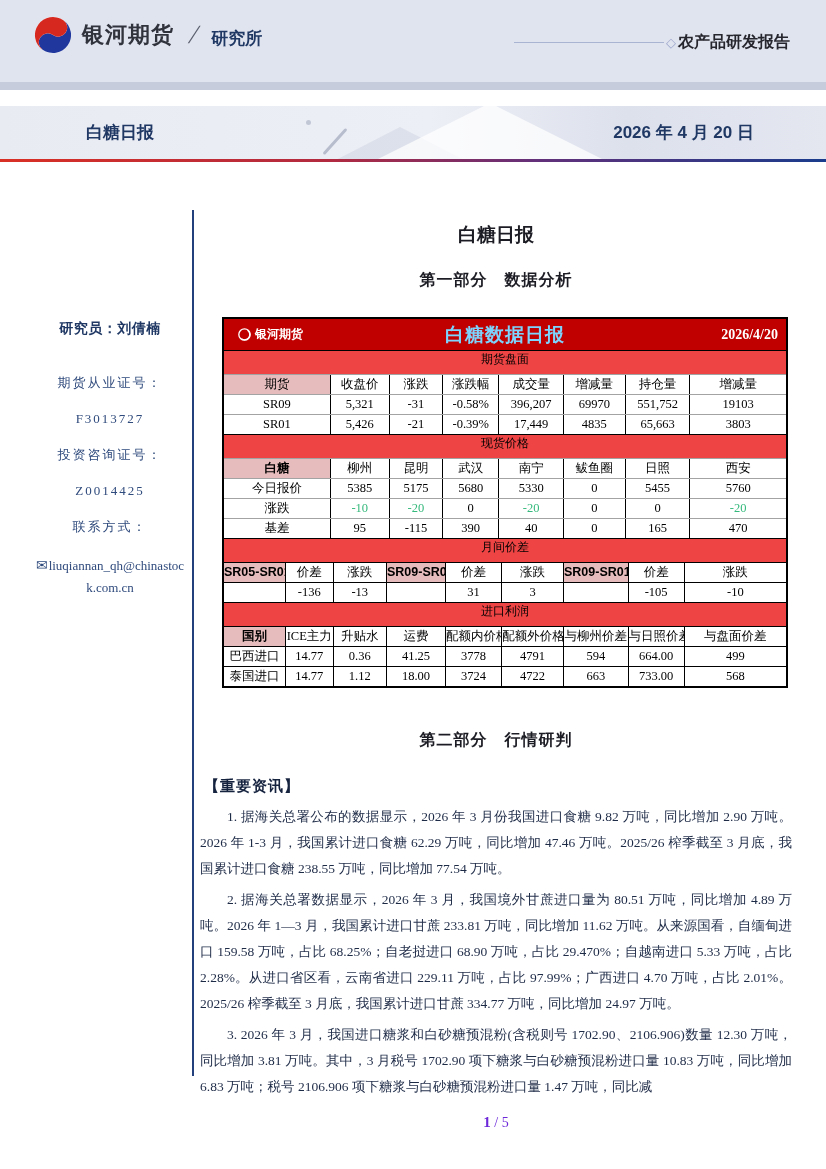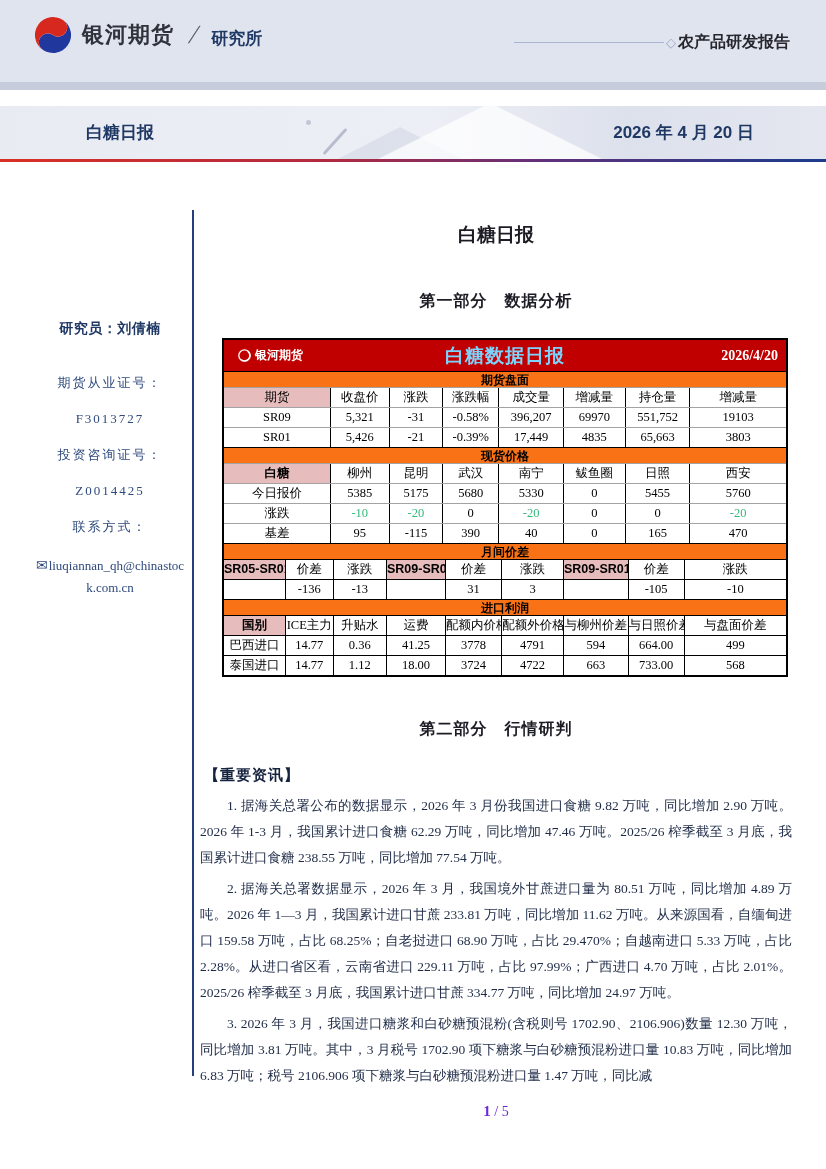--- a/index.html
+++ b/index.html
@@ -55,35 +55,35 @@
   .researcher{ font-family:"Liberation Sans","DejaVu Sans",sans-serif; font-weight:bold;
     font-size:14px; color:#1f3864; margin-bottom:36px; letter-spacing:0.5px; }
   .sb-line{ font-size:13px; color:#2f4a7c; letter-spacing:2px; margin-bottom:19px; }
   .email-line{ font-size:13px; color:#2f4a7c; word-break:break-all; line-height:22px; text-align:center; }
   .env{ font-size:14px; margin-right:1px; }
   
   .main-col{ position:absolute; left:200px; top:210px; width:592px; }
   .doc-title{ text-align:center; font-family:"Liberation Sans","DejaVu Sans",sans-serif;
     font-weight:bold; font-size:19px; color:#1c1c24; margin-top:12px; }
   .sec-title{ text-align:center; font-family:"Liberation Sans","DejaVu Sans",sans-serif;
-    font-weight:bold; font-size:16px; color:#1c1c24; margin-top:43px; letter-spacing:1px; }
+    font-weight:bold; font-size:16px; color:#1c1c24; margin-top:22px; letter-spacing:1px; }
   .sec2-title{ margin-top:42px; }
   
   .sugar-table{ width:566px; margin:26px 0 0 22px; border:2px solid #000; background:#fff;
     font-size:12.5px; }
   .t-titlebar{ height:31px; background:#C00000; display:flex; align-items:center; position:relative; }
   .t-logo{ display:flex; align-items:center; margin-left:14px; color:#fff;
     font-family:"Liberation Sans","DejaVu Sans",sans-serif; font-weight:bold; font-size:12px; }
   .t-logo svg{ margin-right:4px; }
   .t-title{ position:absolute; left:0; right:0; text-align:center;
     font-family:"Liberation Sans","DejaVu Sans",sans-serif; font-weight:bold;
     font-size:19px; color:#7dd3fc; letter-spacing:1px; }
   .t-date{ position:absolute; right:8px; font-weight:bold; font-size:14px; color:#fff; }
-  .band{ height:16px; line-height:16px; background:#f97316; text-align:center;
-    font-family:"Liberation Sans","DejaVu Sans",sans-serif; font-weight:bold;
+  .band{ height:24px; line-height:16px; background:#ef4444; text-align:center;
+    font-family:"Liberation Sans","DejaVu Sans",sans-serif; font-weight:normal;
     font-size:12px; color:#000; border-top:1px solid #000; }
   .g8{ display:grid; grid-template-columns:19% 10.5% 9.5% 10% 11.5% 11% 11.5% 17%; border-top:1px solid #a3a3a3; }
   .g9{ display:grid; grid-template-columns:11% 8.5% 9.5% 10.5% 10% 11% 11.5% 10% 18%; border-top:1px solid #000; }
   .tcell{ height:19px; line-height:19px; text-align:center; border-right:1px solid #000;
     overflow:hidden; white-space:nowrap; color:#000; }
   .tcell:last-child{ border-right:none; }
   .pink{ background:#E7BCBC; }
   .bold{ font-family:"Liberation Sans","DejaVu Sans",sans-serif; font-weight:bold; }
   .green{ color:#35B97C; }
   

